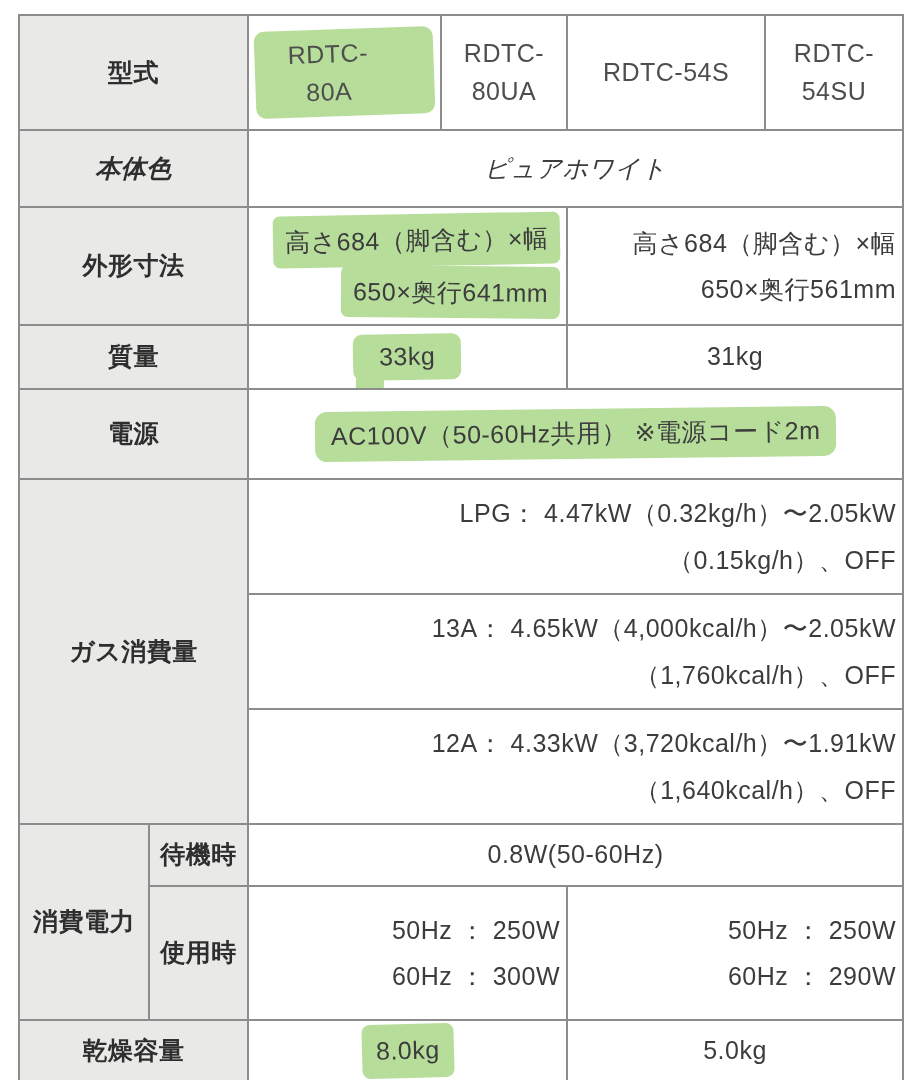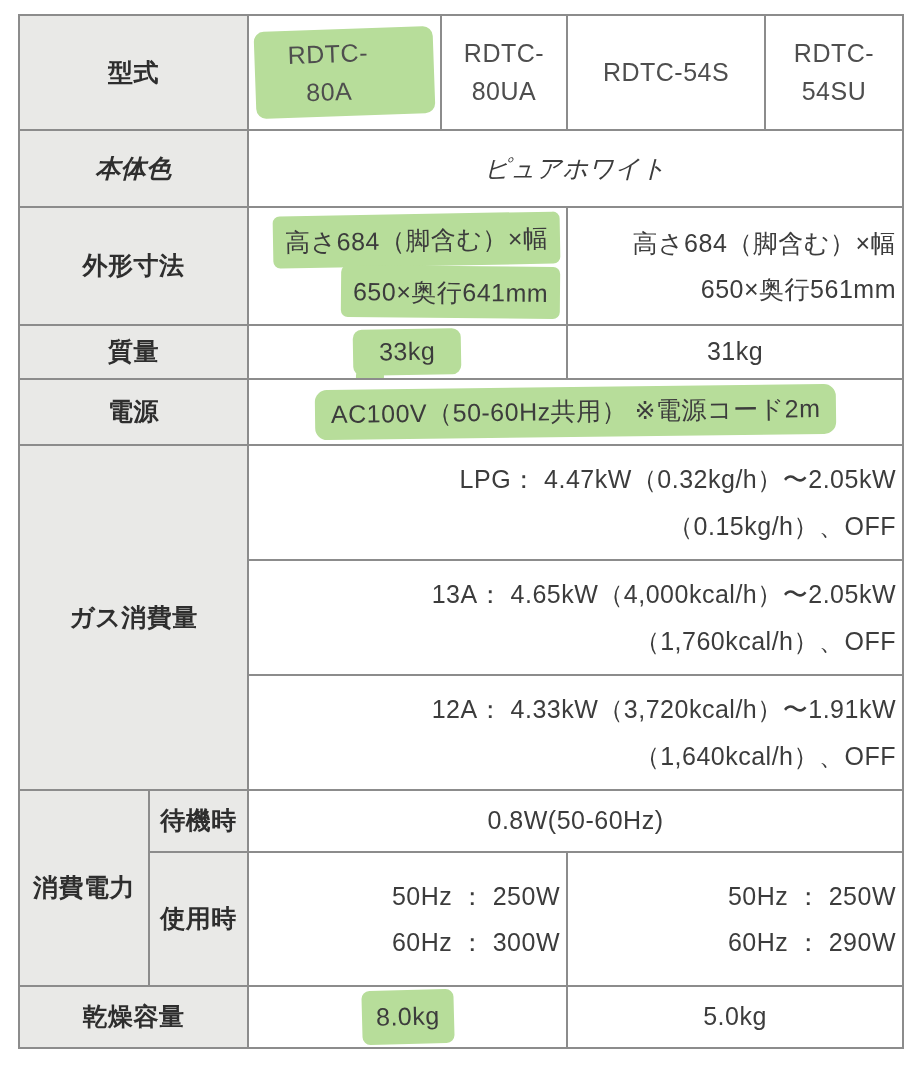--- a/index.html
+++ b/index.html
@@ -35,22 +35,22 @@
     background:var(--header-gray);
     font-weight:bold;
     color:#2e2e2e;
   }
   td{color:var(--text-dark);}
   td.model{color:#4e4e4e;}
   .multiline{line-height:1.85;}
   .r-model{height:115px;}
   .r-color{height:77px;font-style:italic;}
   .r-dims{height:118px;border-radius:26px;}
-  .r-weight{height:54px;}
-  .r-power{height:66px;}
+  .r-weight{height:64px;}
+  .r-power{height:90px;}
   .r-gas{height:115px;}
   .r-standby{height:62px;}
   .r-inuse{height:134px;}
   .r-capacity{height:62px;}
   .line{display:block;text-align:right;}
   
   .hl{
     display:inline-block;
     border-radius:7px;
     padding:1px 10px;

